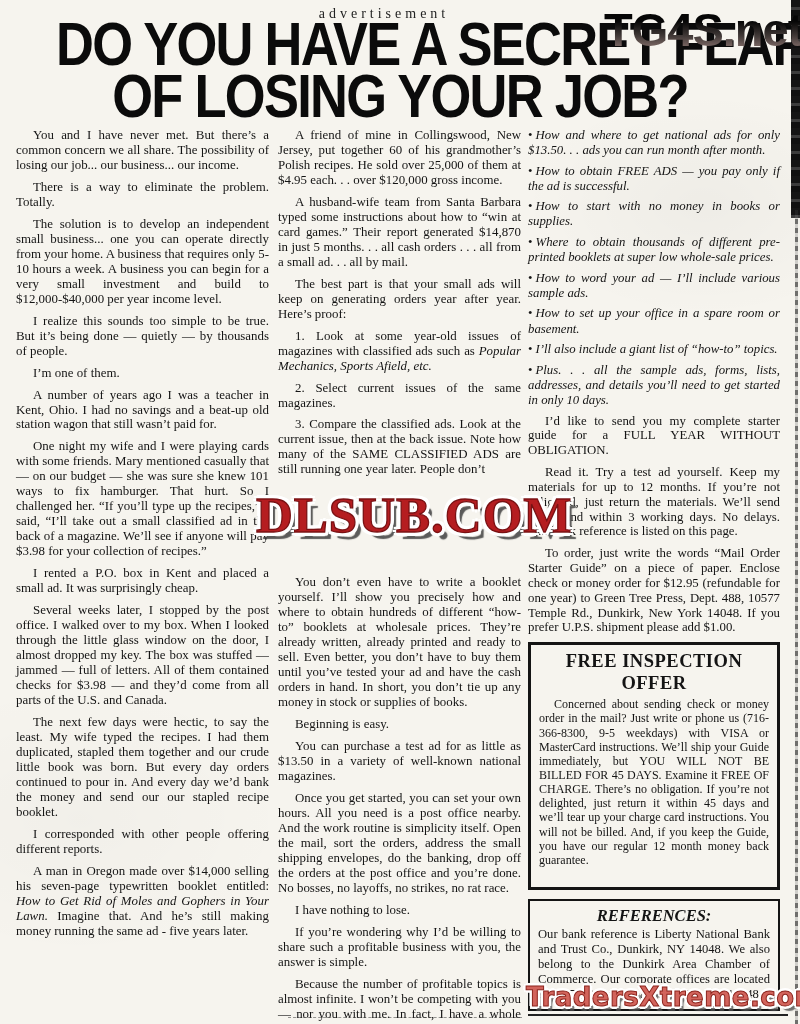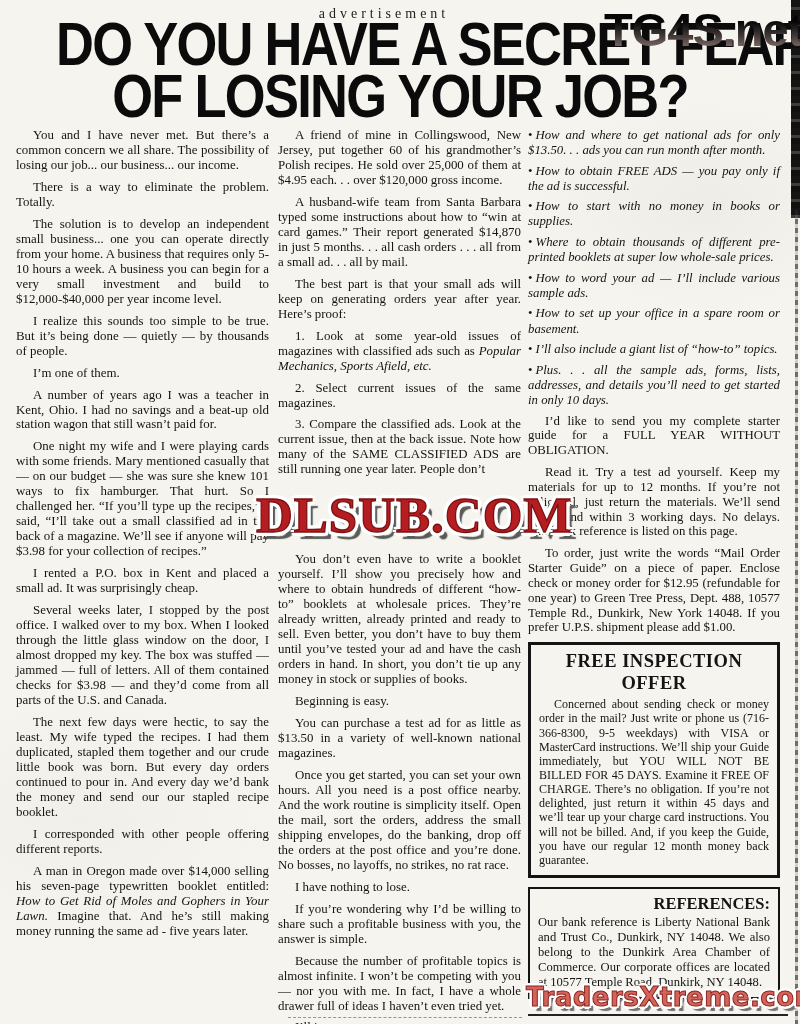--- a/index.html
+++ b/index.html
@@ -19,31 +19,31 @@
   .headline .line{display:block;font-size:61px;line-height:0.86;letter-spacing:-2px;
                   transform:scaleX(0.86);transform-origin:50% 50%;white-space:nowrap;}
 
   
   .col{position:absolute;top:128px;font-size:12.9px;line-height:1.16;
        text-align:justify;}
   #col1{left:16px;width:253px;}
   #col2{left:278px;width:243px;}
   #col3{left:528px;width:252px;font-size:12.8px;}
   .para{margin:0 0 7px;text-indent:17px;}
-  .gap-below{margin-bottom:75px;}
+  .gap-below{margin-bottom:98px;}
   .bullet{margin:0 0 5.5px;text-indent:0;font-style:italic;font-weight:normal;line-height:1.18;}
   .bullet .dot{font-style:normal;margin-right:3px;}
 
   
-  .offer-box{border:3px solid #141414;padding:5px 8px 8px;margin:2px 0 0;text-align:justify;}
+  .offer-box{border:3px solid #141414;padding:5px 8px 20px;margin:2px 0 0;text-align:justify;}
   .offer-box .box-title{font-weight:bold;font-size:18.5px;text-align:center;
                         letter-spacing:0.5px;margin:1px 0 3px;}
   .offer-box .box-body{font-size:12px;line-height:1.18;text-indent:15px;}
   .ref-box{border:2.5px solid #141414;padding:4px 8px 7px;margin:9px 0 0;text-align:justify;}
-  .ref-box .box-title{font-weight:bold;font-size:16.5px;margin:1px 0 2px;text-align:right;}
+  .ref-box .box-title{font-weight:bold;font-size:16.5px;margin:1px 0 2px;text-align:center;font-style:italic;}
   .ref-box .box-body{font-size:12.6px;line-height:1.18;}
 
   
   .rule-mid{position:absolute;left:288px;top:1017px;width:234px;
             border-top:1.5px dashed rgba(70,70,70,.55);}
   .rule-right{position:absolute;left:528px;top:1014px;width:260px;border-top:2px solid #222;}
   .edge-strip{position:absolute;right:0;top:0;width:9px;height:218px;
               background:repeating-linear-gradient(180deg,#151515 0 7px,#3c3c3c 7px 10px,#101010 10px 16px);}
   .edge-hairline{position:absolute;right:2px;top:210px;width:3px;height:814px;
                  background:repeating-linear-gradient(180deg,rgba(40,40,40,.65) 0 5px,rgba(120,120,120,.3) 5px 9px);}

